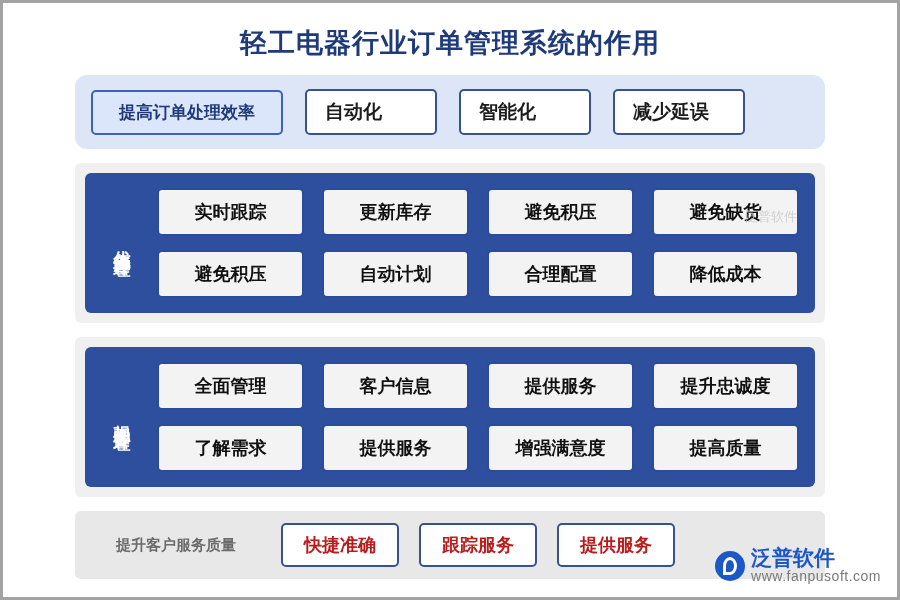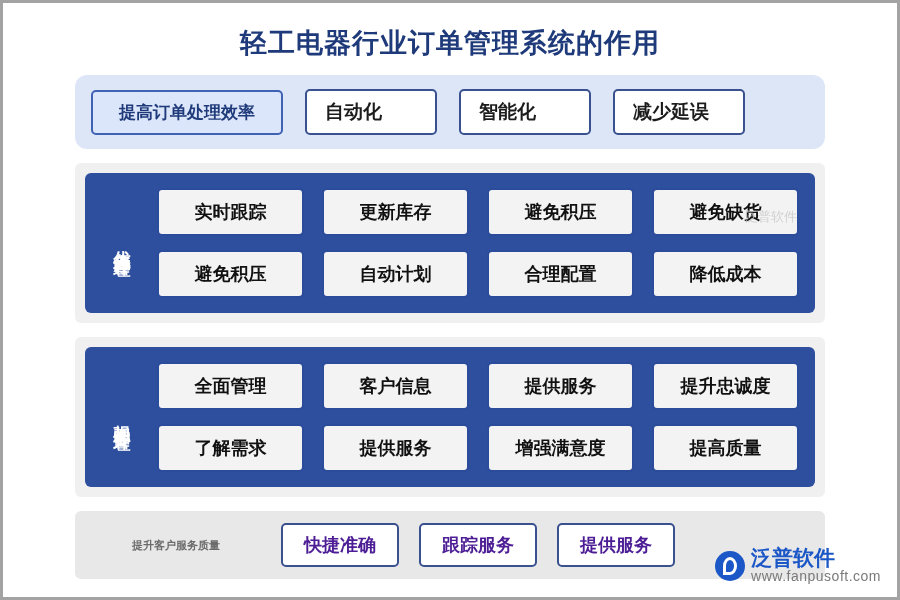--- a/index.html
+++ b/index.html
@@ -120,30 +120,30 @@
     background: #e8e8e8;
     border-radius: 6px;
     padding: 12px 16px;
     display: flex;
     align-items: center;
     gap: 20px;
     box-sizing: border-box;
   }
   .grey-lead {
     color: #6b6b6b;
-    font-size: 11px;
+    font-size: 15px;
     font-weight: bold;
     min-width: 170px;
     text-align: center;
   }
   .grey-chip {
     background: #ffffff;
     border: 2px solid #39528f;
     border-radius: 5px;
-    color: #4c1d95;
+    color: #b91c1c;
     font-size: 18px;
     font-weight: bold;
     padding: 8px 14px;
     min-width: 118px;
     text-align: center;
     box-sizing: border-box;
   }
   
   .wm-center {
     position: absolute;

